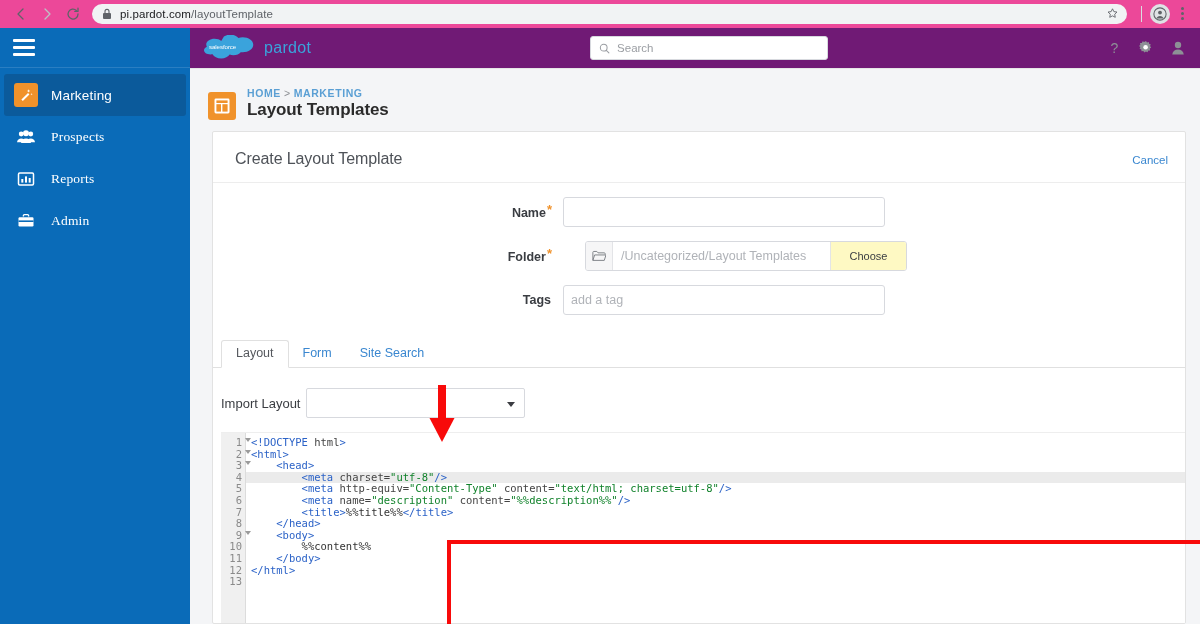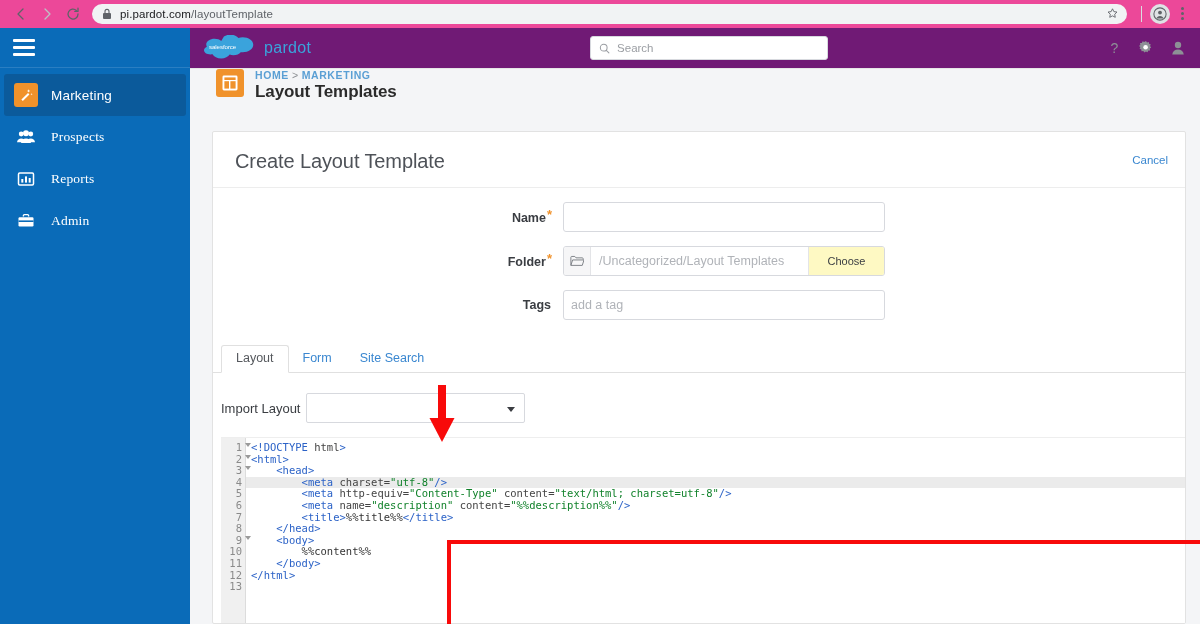--- a/index.html
+++ b/index.html
@@ -154,22 +154,22 @@
   #search-box .mag { margin-right: 7px; display: flex; }
   #search-box .ph { font-size: 11.5px; color: #9b9ea3; }
   #topbar-right { display: flex; align-items: center; gap: 16px; color: #8d9096; }
   .ticon { display: flex; align-items: center; justify-content: center; }
 
   
   #page-head {
     background: #f4f5f7;
     height: 51px;
     display: flex;
-    align-items: flex-start;
-    padding-left: 26px;
+    align-items: flex-end;
+    padding-left: 18px;
     flex: 0 0 51px;
   }
   #page-head .pg-icon {
     width: 28px; height: 28px;
     background: #f0922b;
     border-radius: 3px;
     display: flex; align-items: center; justify-content: center;
     margin-right: 11px;
   }
   #crumbs { font-size: 10.5px; color: #5a9fd4; letter-spacing: .6px; font-weight: bold; }
@@ -193,21 +193,21 @@
     padding: 0;
     overflow: hidden;
   }
   #card-header {
     display: flex;
     align-items: flex-start;
     justify-content: space-between;
     padding: 18px 17px 0 22px;
   }
   #card-title {
-    font-size: 20px;
+    font-size: 16px;
     color: #4e5258;
     font-weight: normal;
     letter-spacing: -.1px;
   }
   #cancel-link { font-size: 11.5px; color: #3a87d0; cursor: pointer; margin-top: 4px; }
   #card-rule { height: 1px; background: #ededed; margin: 14px 0 0 0; }
 
   .form-row {
     display: flex;
     align-items: center;
@@ -232,21 +232,21 @@
     background: #fff;
     font-size: 12.5px;
     color: #55585d;
     padding: 0 7px;
     line-height: 28px;
   }
   .txt-input.ph { color: #b0b3b8; }
   .folder-group {
     display: flex; align-items: stretch;
     border: 1px solid #d7d9de; border-radius: 3px;
-    width: 322px; height: 30px; overflow: hidden; background: #fff;
+    width: 322px; height: 30px; overflow: hidden; background: #fff; margin-left: 22px;
   }
   .folder-group .ficon {
     width: 27px; background: #f6f6f7;
     border-right: 1px solid #e3e4e7;
     display: flex; align-items: center; justify-content: center;
   }
   .folder-group .fval {
     flex: 1 1 auto;
     display: flex; align-items: center;
     padding-left: 8px;

